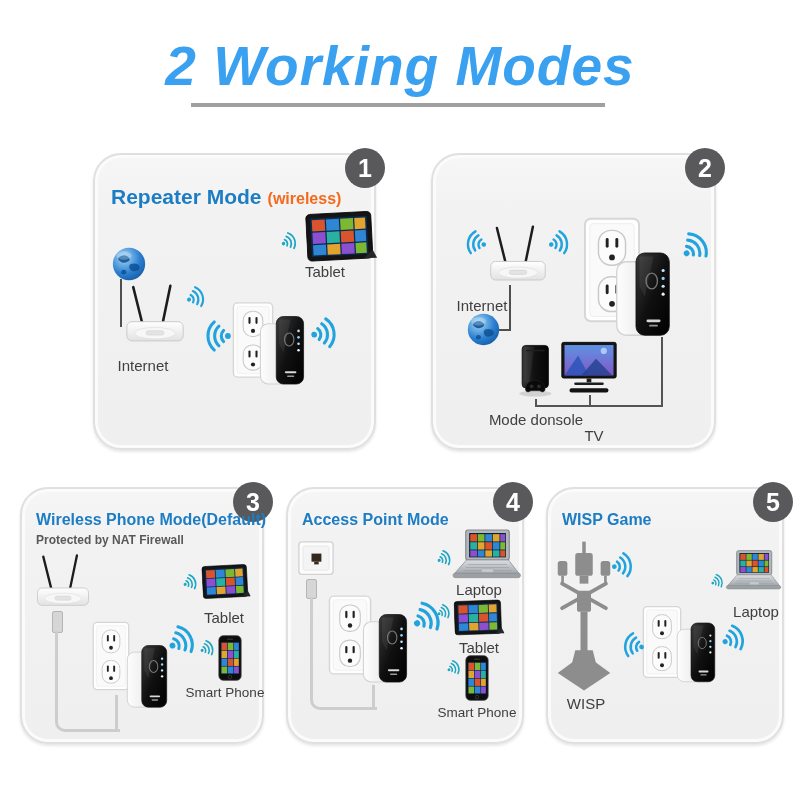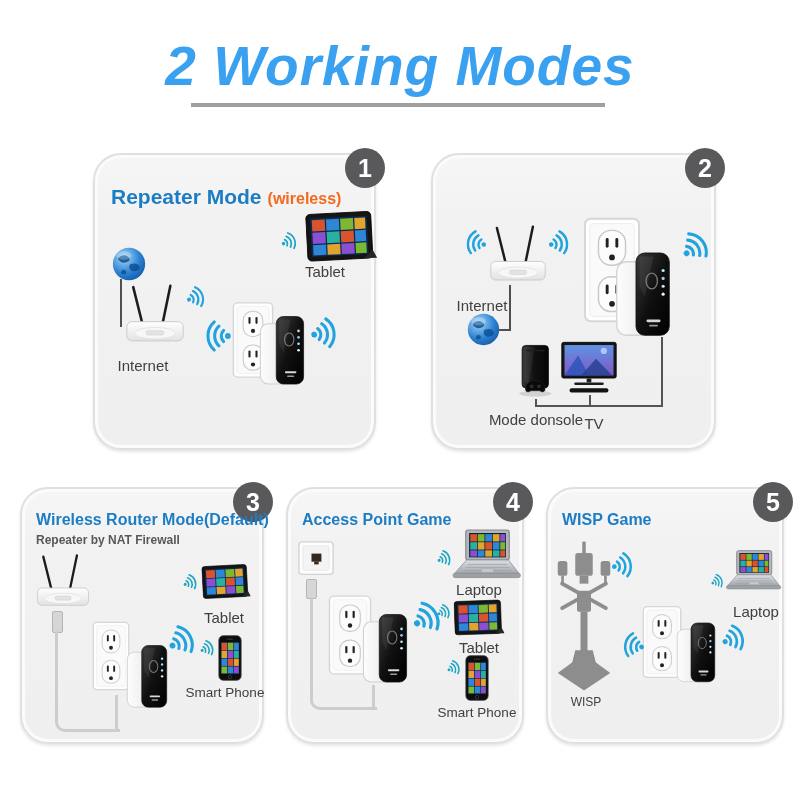--- a/index.html
+++ b/index.html
@@ -354,27 +354,27 @@
         <svg>
           <use href="#sym-console"></use>
         </svg>
       </div>
     <div class="dev" style="left:128px;top:186px;width:56px;height:54px">
         <svg>
           <use href="#sym-tv"></use>
         </svg>
       </div>
     <div class="lbl" style="left:46px;top:256px;width:114px">Mode donsole</div>
-    <div class="lbl" style="left:146px;top:260px;width:30px">TV</div>
+    <div class="lbl" style="left:146px;top:272px;width:30px">TV</div>
   </section>
 
   <section class="panel" id="p3">
     <div class="badge">3</div>
-    <h2 class="hdr small">Wireless Router Mode(Default)</h2>
-    <div class="note">Repeater by NAT Firewall</div>
+    <h2 class="hdr small">Wireless Phone Mode(Default)</h2>
+    <div class="note">Protected by NAT Firewall</div>
     <div class="dev" style="left:12px;top:62px;width:58px;height:60px">
         <svg>
           <use href="#sym-router"></use>
         </svg>
       </div>
     <div class="dev" style="left:30px;top:122px;width:9px;height:20px;background:#d6d6d6;border:1px solid #b5b5b5;border-radius:2px"></div>
     <div class="line" style="left:33px;top:142px;width:62px;height:98px;border-left:3px solid #cdcdcd;border-bottom:3px solid #cdcdcd;border-bottom-left-radius:10px"></div>
     <div class="line" style="left:93px;top:206px;height:36px;border-left:3px solid #cdcdcd"></div>
     <div class="dev" style="left:70px;top:128px;width:38px;height:78px">
         <svg>
@@ -410,21 +410,21 @@
     <div class="wifi sm" style="left:177px;top:150px;width:18px;height:18px;transform:rotate(-22deg)">
         <svg>
           <use href="#sym-wifi"></use>
         </svg>
       </div>
     <div class="lbl s" style="left:158px;top:196px;width:90px">Smart Phone</div>
   </section>
 
   <section class="panel" id="p4">
     <div class="badge">4</div>
-    <h2 class="hdr small">Access Point Game</h2>
+    <h2 class="hdr small">Access Point Mode</h2>
     <div class="dev" style="left:10px;top:52px;width:36px;height:36px">
         <svg>
           <use href="#sym-ethplate"></use>
         </svg>
       </div>
     <div class="dev" style="left:18px;top:90px;width:9px;height:18px;background:#d6d6d6;border:1px solid #b5b5b5;border-radius:2px"></div>
     <div class="line" style="left:22px;top:108px;width:64px;height:110px;border-left:3px solid #cdcdcd;border-bottom:3px solid #cdcdcd;border-bottom-left-radius:10px"></div>
     <div class="line" style="left:84px;top:196px;height:22px;border-left:3px solid #cdcdcd"></div>
     <div class="dev" style="left:40px;top:104px;width:44px;height:84px">
         <svg>
@@ -482,21 +482,21 @@
     <div class="dev" style="left:8px;top:52px;width:56px;height:150px">
         <svg>
           <use href="#sym-tower"></use>
         </svg>
       </div>
     <div class="wifi" style="left:62px;top:62px;width:28px;height:28px;transform:rotate(-10deg)">
         <svg>
           <use href="#sym-wifi"></use>
         </svg>
       </div>
-    <div class="lbl s" style="left:8px;top:206px;width:60px;font-size:12px">WISP</div>
+    <div class="lbl s" style="left:8px;top:206px;width:60px;font-size:15px">WISP</div>
     <div class="dev" style="left:94px;top:114px;width:40px;height:78px">
         <svg>
           <use href="#sym-outlet"></use>
         </svg>
       </div>
     <div class="dev" style="left:128px;top:128px;width:40px;height:72px">
         <svg>
           <use href="#sym-repeater"></use>
         </svg>
       </div>

